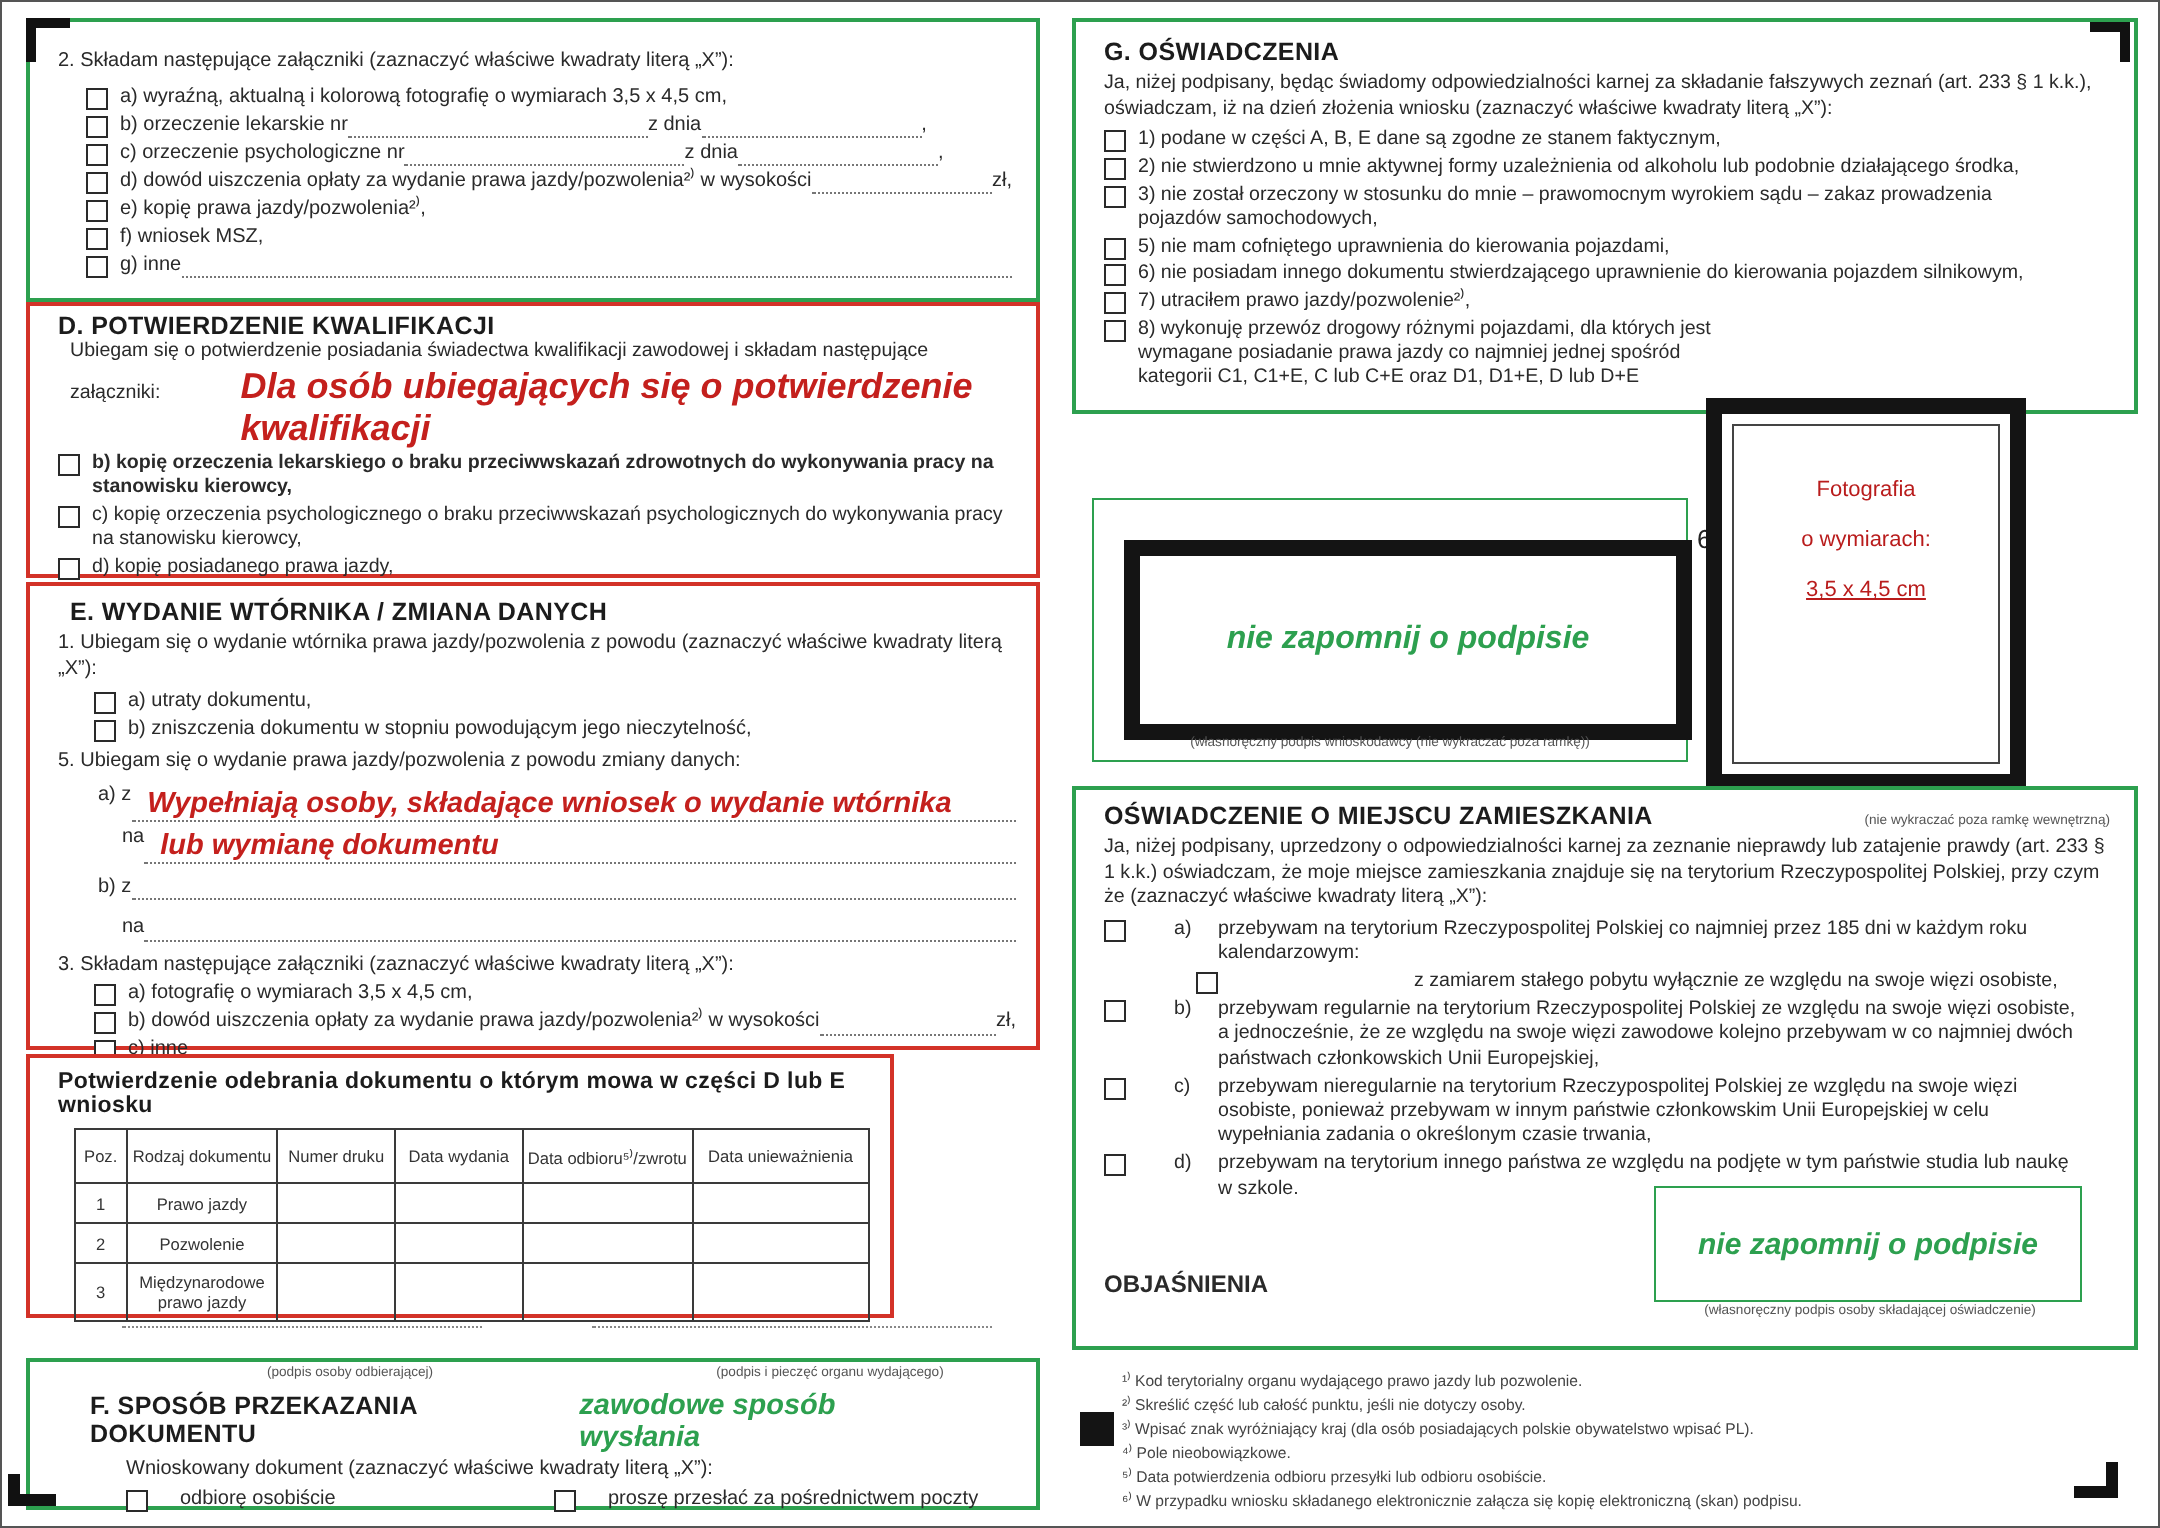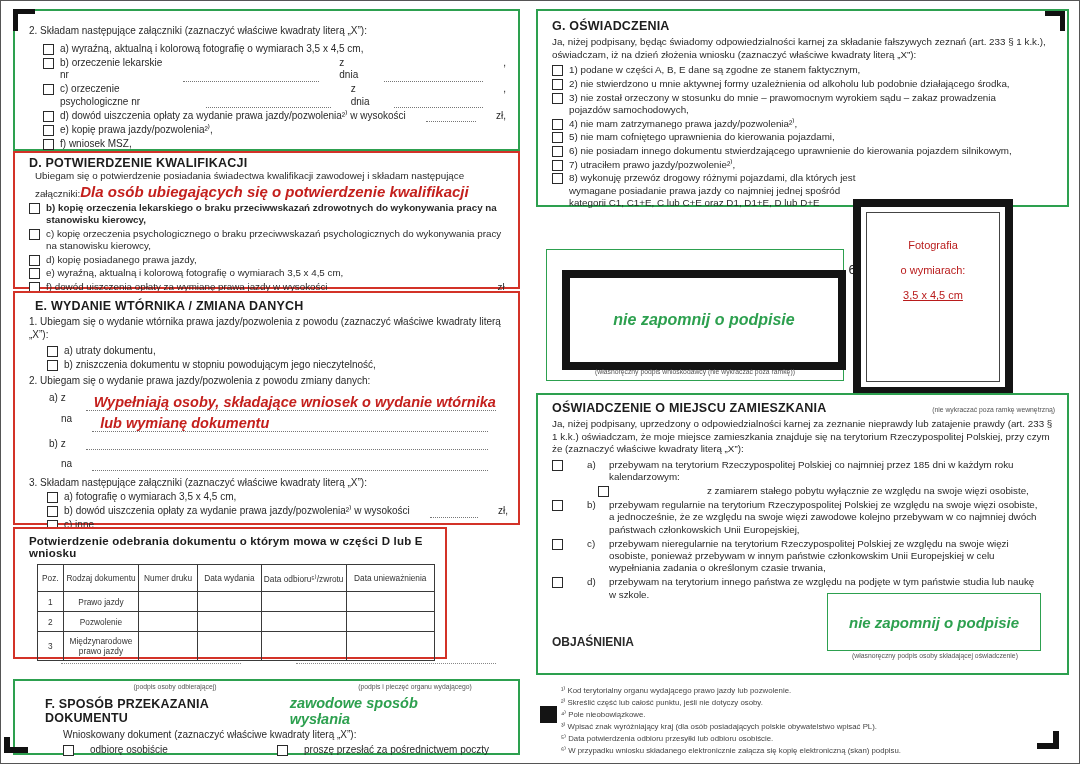--- a/index.html
+++ b/index.html
@@ -6,21 +6,21 @@
   .page { position:relative; width:1080px; height:764px; background:#fff; border:1px solid #555;
           box-sizing:border-box; overflow:hidden; color:#2a2a2a; }
   .box { position:absolute; box-sizing:border-box; background:#fff; }
   .green  { border:2px solid #2da04f; }
   .red    { border:2px solid #d33228; }
   .sec-title { font-weight:bold; font-size:12.5px; color:#1c1c1c; letter-spacing:.2px; }
   .t  { font-size:10px; line-height:1.28; }
   .r  { display:flex; align-items:flex-start; margin:1.5px 0; font-size:10px; line-height:1.25; }
   .cb { width:9px; height:9px; border:1.2px solid #2a2a2a; background:#fff; flex:none;
         margin:1px 6px 0 0; }
-  .fl { border-bottom:1.2px dotted #767676; min-height:11px; margin:0 20px; align-self:flex-end; }
+  .fl { border-bottom:1.2px dotted #767676; min-height:11px; margin:0 0; align-self:flex-end; }
   .grow { flex:1; }
   .w150 { width:150px; } .w140 { width:140px; } .w110 { width:110px; } .w100 { width:100px; }
   .w90 { flex:1; max-width:120px; }
   .ind { margin-left:18px; }
   .ann-red   { color:#c4201d; font-weight:bold; font-style:italic; }
   .ann-green { color:#2da04f; font-weight:bold; font-style:italic; }
   .cap { font-size:6.8px; color:#555; text-align:center; }
   
   #box2 { left:12px; top:8px; width:507px; height:142px; padding:14px 12px 4px 14px; }
   #box2 .r { margin-left:14px; }
@@ -142,21 +142,21 @@
       <span>g) inne</span>
       <span class="fl grow"></span>
     </div>
   </div>
 
   <div class="box red" id="boxD">
     <div class="sec-title">D. POTWIERDZENIE KWALIFIKACJI</div>
     <div class="t" style="margin-left:6px;">Ubiegam się o potwierdzenie posiadania świadectwa kwalifikacji zawodowej i składam następujące</div>
     <div style="display:flex; align-items:baseline; margin-left:6px;">
       <span class="t">załączniki:</span>
-      <span class="ann-red" style="font-size:15px; ">Dla osób ubiegających się o potwierdzenie kwalifikacji</span>
+      <span class="ann-red" style="font-size:18px; margin-left:40px;">Dla osób ubiegających się o potwierdzenie kwalifikacji</span>
     </div>
     <div class="r">
       <span class="cb"></span>
       <span style="max-width:455px;font-weight:bold;">b) kopię orzeczenia lekarskiego o braku przeciwwskazań zdrowotnych do wykonywania pracy na stanowisku kierowcy,</span>
     </div>
     <div class="r">
       <span class="cb"></span>
       <span style="max-width:465px;">c) kopię orzeczenia psychologicznego o braku przeciwwskazań psychologicznych do wykonywania pracy na stanowisku kierowcy,</span>
     </div>
     <div class="r">
@@ -179,21 +179,21 @@
     <div class="sec-title" style="margin-left:6px;">E. WYDANIE WTÓRNIKA / ZMIANA DANYCH</div>
     <div class="t" style="margin:3px 0 3px 0;">1. Ubiegam się o wydanie wtórnika prawa jazdy/pozwolenia z powodu (zaznaczyć właściwe kwadraty literą „X”):</div>
     <div class="r ind">
       <span class="cb"></span>
       <span>a) utraty dokumentu,</span>
     </div>
     <div class="r ind">
       <span class="cb"></span>
       <span>b) zniszczenia dokumentu w stopniu powodującym jego nieczytelność,</span>
     </div>
-    <div class="t" style="margin:4px 0 2px 0;">2. Ubiegam się o wydanie prawa jazdy/pozwolenia z powodu zmiany danych:</div>
+    <div class="t" style="margin:4px 0 2px 0;">5. Ubiegam się o wydanie prawa jazdy/pozwolenia z powodu zmiany danych:</div>
     <div class="r fill" style="margin-top:4px;">
       <span class="lbl">a) z</span>
       <span class="fl grow"><span class="ann-red">Wypełniają osoby, składające wniosek o wydanie wtórnika</span></span>
     </div>
     <div class="r fill" style="margin-left:32px;">
       <span class="lbl">na</span>
       <span class="fl grow"><span class="ann-red">lub wymianę dokumentu</span></span>
     </div>
     <div class="r fill" style="margin-top:6px;">
       <span class="lbl">b) z</span>
@@ -303,24 +303,20 @@
     <div class="r">
       <span class="cb"></span>
       <span>2) nie stwierdzono u mnie aktywnej formy uzależnienia od alkoholu lub podobnie działającego środka,</span>
     </div>
     <div class="r">
       <span class="cb"></span>
       <span style="max-width:470px;">3) nie został orzeczony w stosunku do mnie – prawomocnym wyrokiem sądu – zakaz prowadzenia pojazdów samochodowych,</span>
     </div>
     <div class="r">
       <span class="cb"></span>
-      <span>4) nie mam zatrzymanego prawa jazdy/pozwolenia²⁾,</span>
-    </div>
-    <div class="r">
-      <span class="cb"></span>
       <span>5) nie mam cofniętego uprawnienia do kierowania pojazdami,</span>
     </div>
     <div class="r">
       <span class="cb"></span>
       <span>6) nie posiadam innego dokumentu stwierdzającego uprawnienie do kierowania pojazdem silnikowym,</span>
     </div>
     <div class="r">
       <span class="cb"></span>
       <span>7) utraciłem prawo jazdy/pozwolenie²⁾,</span>
     </div>
@@ -379,22 +375,22 @@
     <div id="sig2">
       <span class="ann-green">nie zapomnij o podpisie</span>
     </div>
     <div class="cap" id="sig2cap">(własnoręczny podpis osoby składającej oświadczenie)</div>
     <div id="objTitle">OBJAŚNIENIA</div>
   </div>
 
   <div id="fnotes">
     <div>¹⁾ Kod terytorialny organu wydającego prawo jazdy lub pozwolenie.</div>
     <div>²⁾ Skreślić część lub całość punktu, jeśli nie dotyczy osoby.</div>
+    <div>³⁾ Wpisać znak wyróżniający kraj (dla osób posiadających polskie obywatelstwo wpisać PL).</div>
     <div>⁴⁾ Pole nieobowiązkowe.</div>
-    <div>³⁾ Wpisać znak wyróżniający kraj (dla osób posiadających polskie obywatelstwo wpisać PL).</div>
     <div>⁵⁾ Data potwierdzenia odbioru przesyłki lub odbioru osobiście.</div>
     <div>⁶⁾ W przypadku wniosku składanego elektronicznie załącza się kopię elektroniczną (skan) podpisu.</div>
   </div>
 
   <div class="mark" id="mTL"></div>
   <div class="mark" id="mTR"></div>
   <div class="mark" id="mBR"></div>
   <div class="mark" id="mBL"></div>
   <div class="mark" id="mSQ"></div>
 

